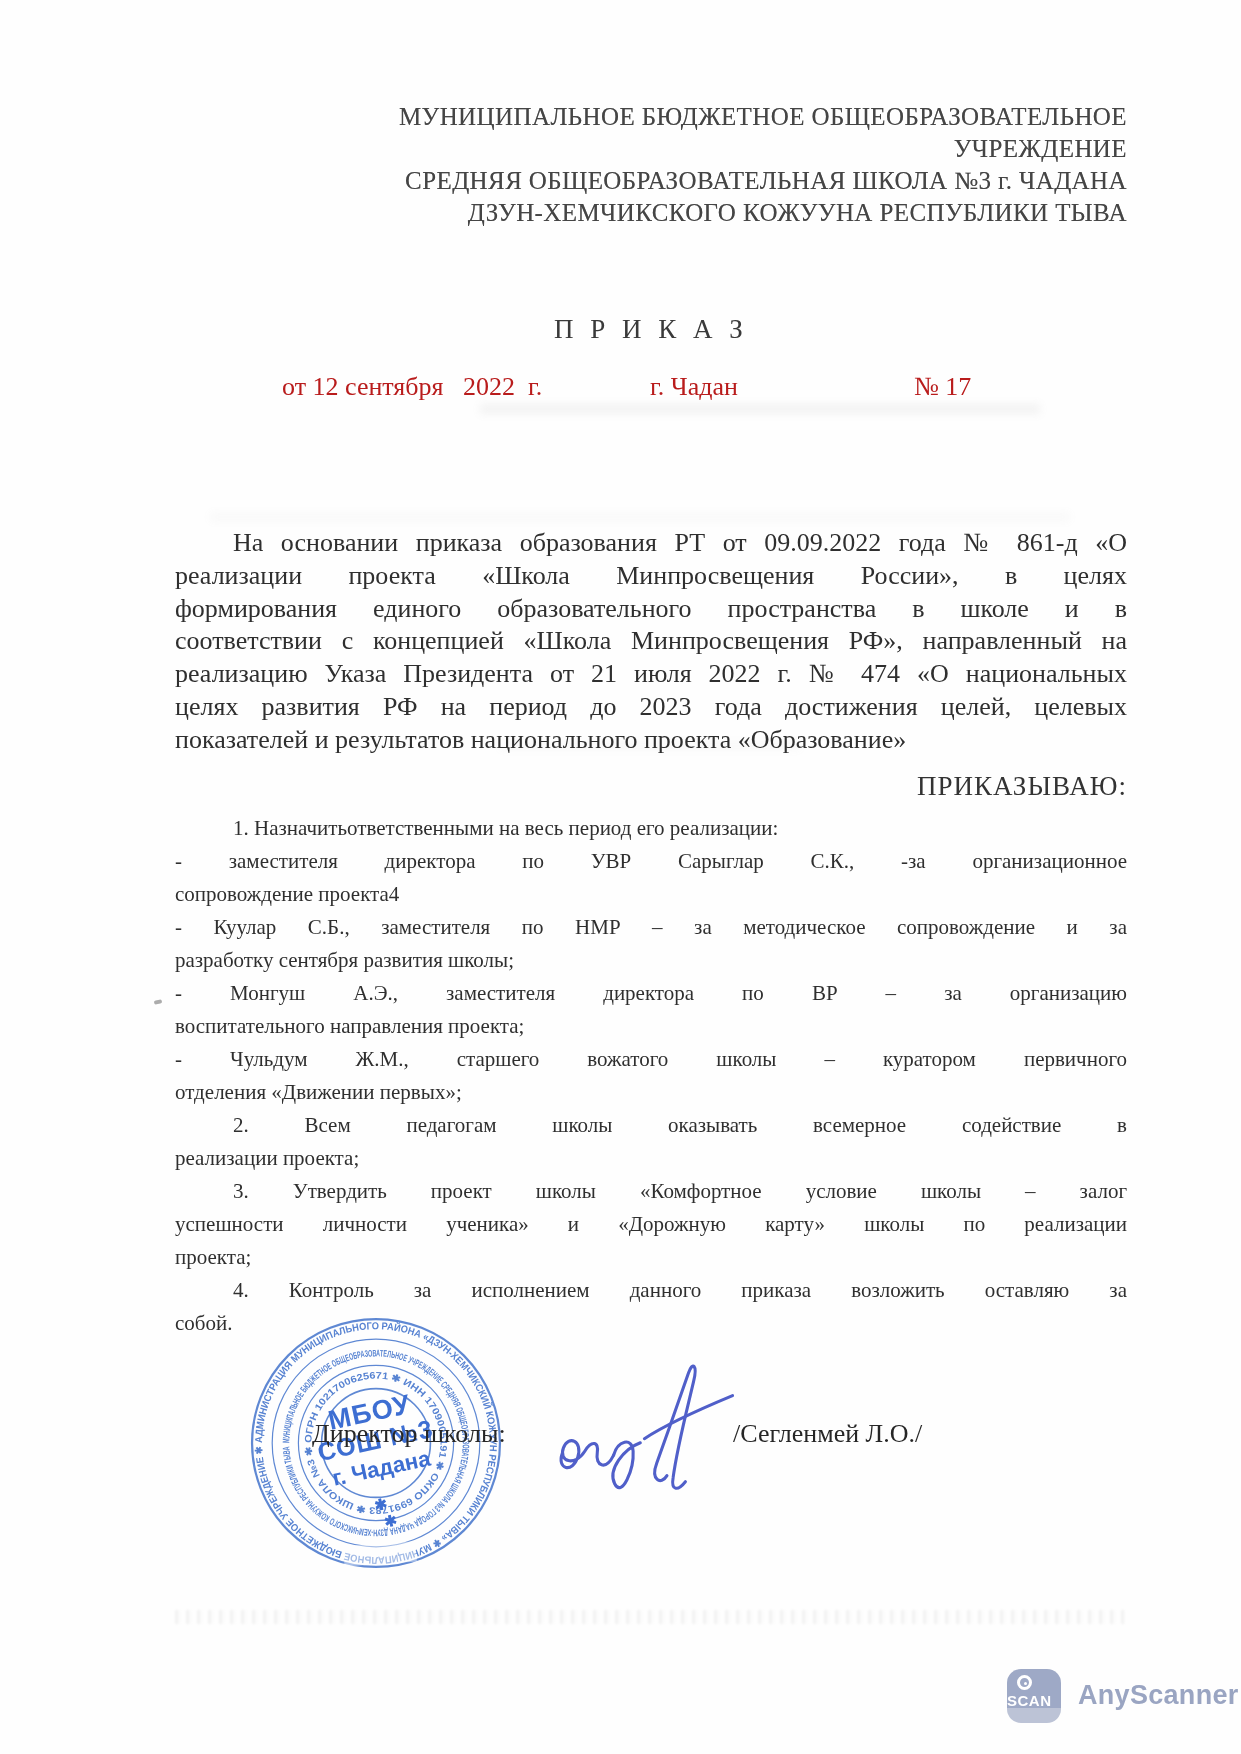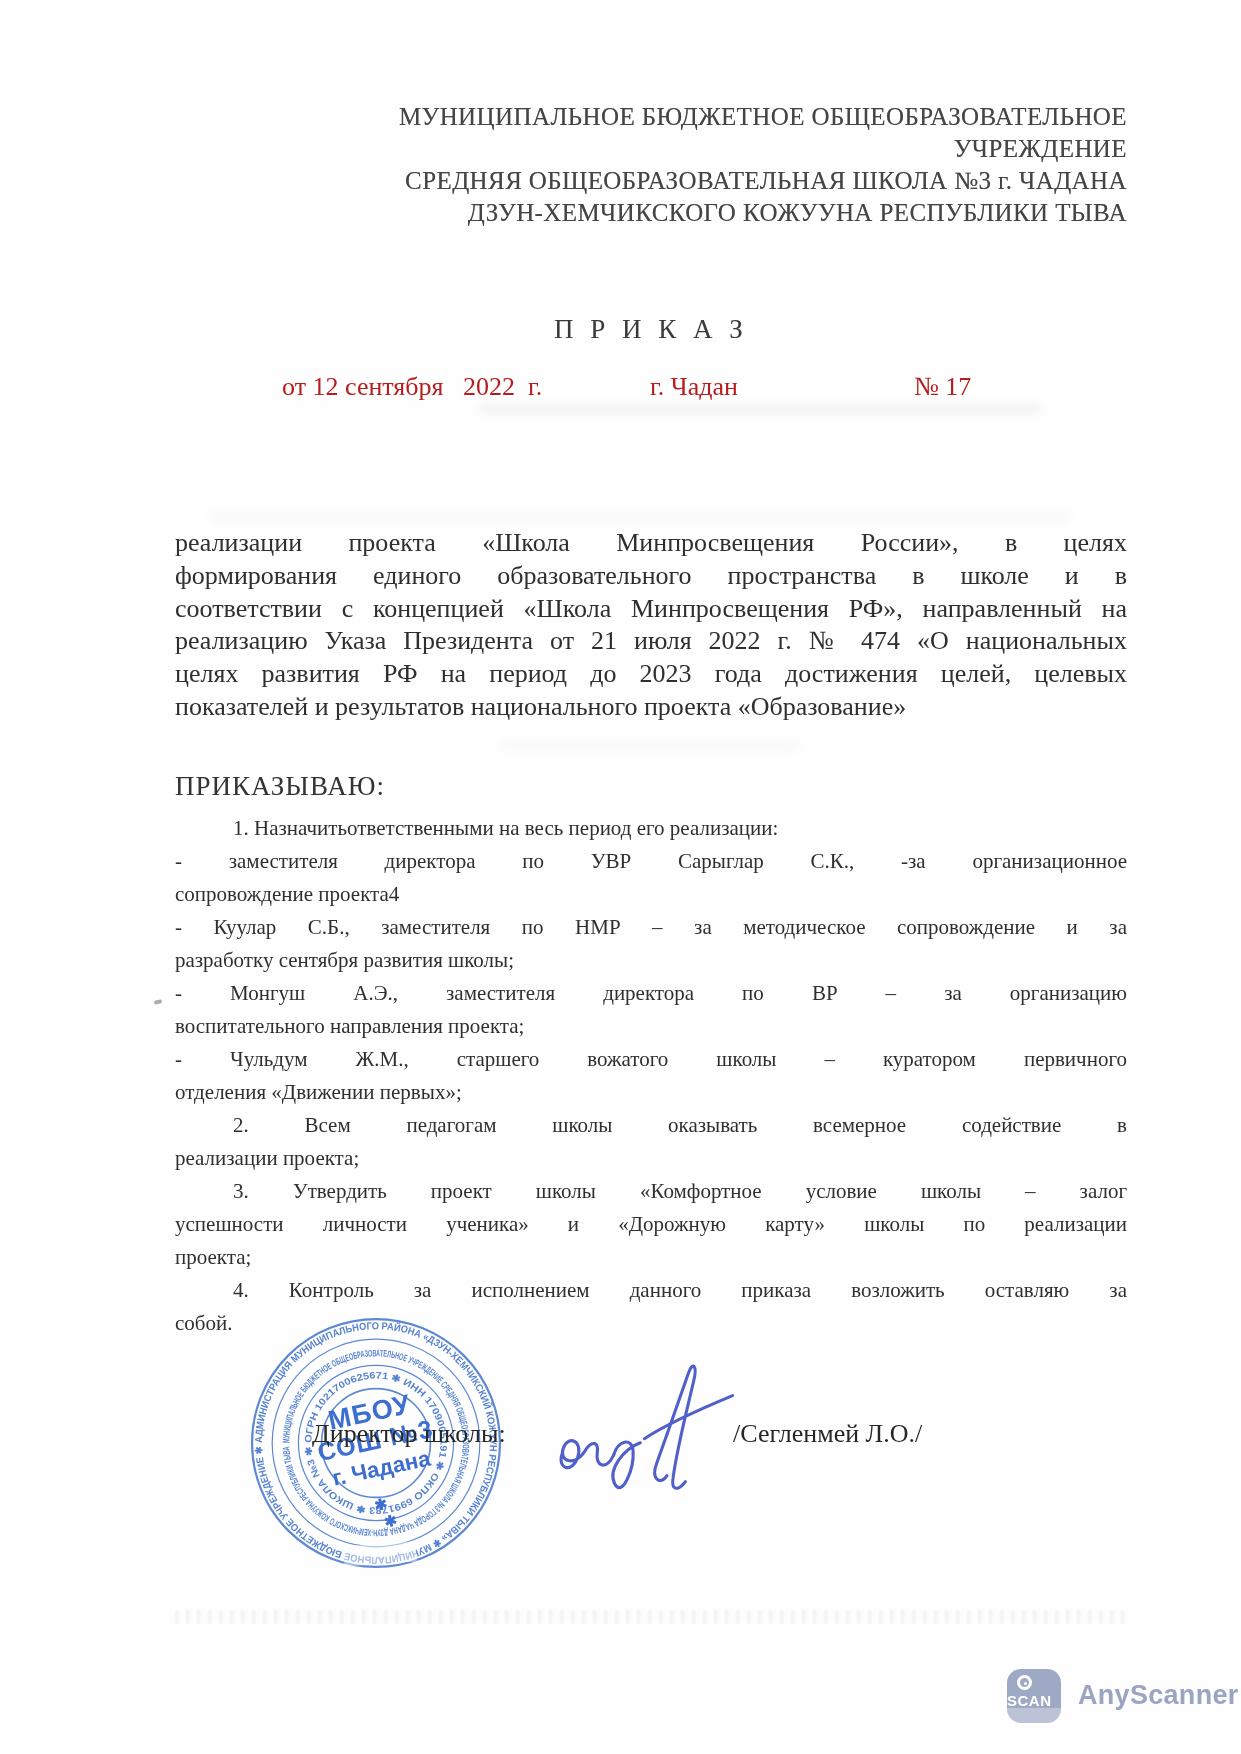--- a/index.html
+++ b/index.html
@@ -19,21 +19,21 @@
   .order-word{top:314px;text-align:center;font-size:27px;letter-spacing:5px;
     white-space:pre;color:#3a3a3a;}
   .date-row{top:372px;height:36px;font-size:26px;color:#b91c1c;}
   .date-row span{position:absolute;white-space:pre;}
   .d-date{left:107px;}
   .d-place{left:475px;}
   .d-num{left:739px;}
   .order-title{top:433px;text-align:center;font-weight:bold;font-size:26px;
     line-height:33px;color:#1f1f1f;}
   .intro{top:527px;font-size:26px;line-height:32.8px;}
-  .decree-word{top:771px;text-align:left;font-size:27px;letter-spacing:1px;color:#333;}
+  .decree-word{top:771px;text-align:right;font-size:27px;letter-spacing:1px;color:#333;}
   .body-list{top:812px;font-size:21px;line-height:33px;}
 
   .sig-label{top:1419px;left:312px;font-size:26px;color:#262626;}
   .sig-name{top:1419px;left:733px;font-size:26px;color:#262626;}
   .sig-svg{top:1348px;left:546px;width:205px;height:165px;mix-blend-mode:multiply;}
 
   .stamp-svg{top:1314px;left:247px;width:258px;height:258px;
     mix-blend-mode:multiply;opacity:.93;}
   .stamp-ring-txt{font-family:"Liberation Sans",sans-serif;font-weight:bold;}
   .stamp-center-txt{font-family:"Liberation Sans",sans-serif;font-weight:bold;}
@@ -84,20 +84,21 @@
   <div class="abs content-w order-word">П Р И К А З</div>
 
   <div class="abs content-w date-row">
     <span class="d-date">от 12 сентября   2022  г.</span>
     <span class="d-place">г. Чадан</span>
     <span class="d-num">№ 17</span>
   </div>
 
 
   <div class="abs content-w intro">
+      <div class="tline j ind">На основании приказа образования РТ от 09.09.2022 года № 861-д «О</div>
       <div class="tline j">реализации проекта «Школа Минпросвещения России», в целях</div>
       <div class="tline j">формирования единого образовательного пространства в школе и в</div>
       <div class="tline j">соответствии с концепцией «Школа Минпросвещения РФ», направленный на</div>
       <div class="tline j">реализацию Указа Президента от 21 июля 2022 г. № 474 «О национальных</div>
       <div class="tline j">целях развития РФ на период до 2023 года достижения целей, целевых</div>
       <div class="tline">показателей и результатов национального проекта «Образование»</div>
     </div>
 
   <div class="abs content-w decree-word">ПРИКАЗЫВАЮ:</div>
 

